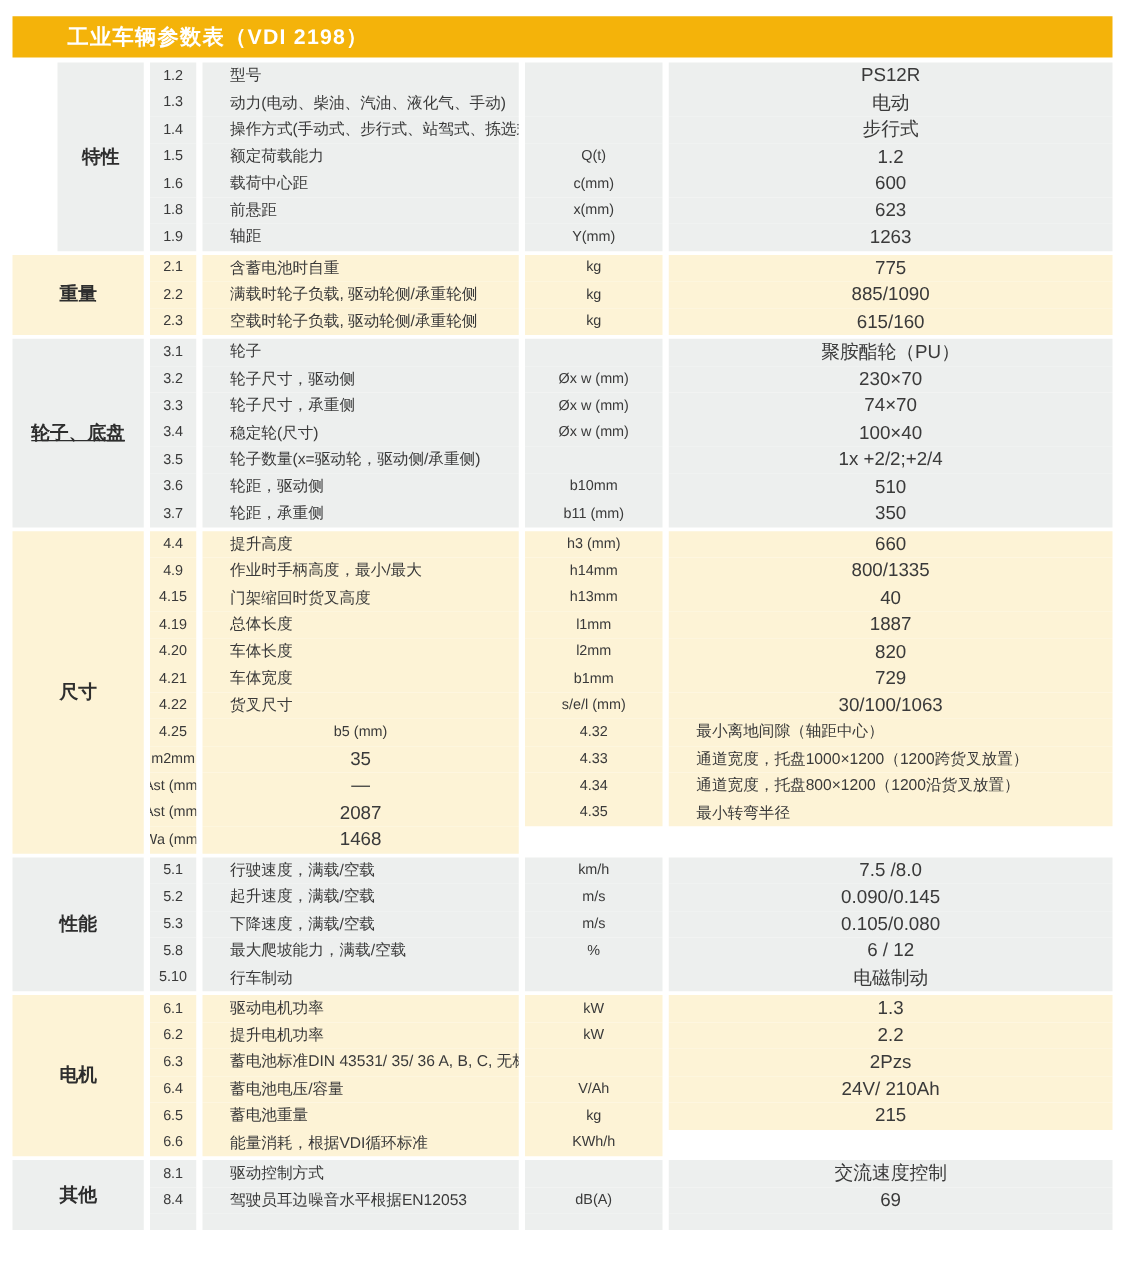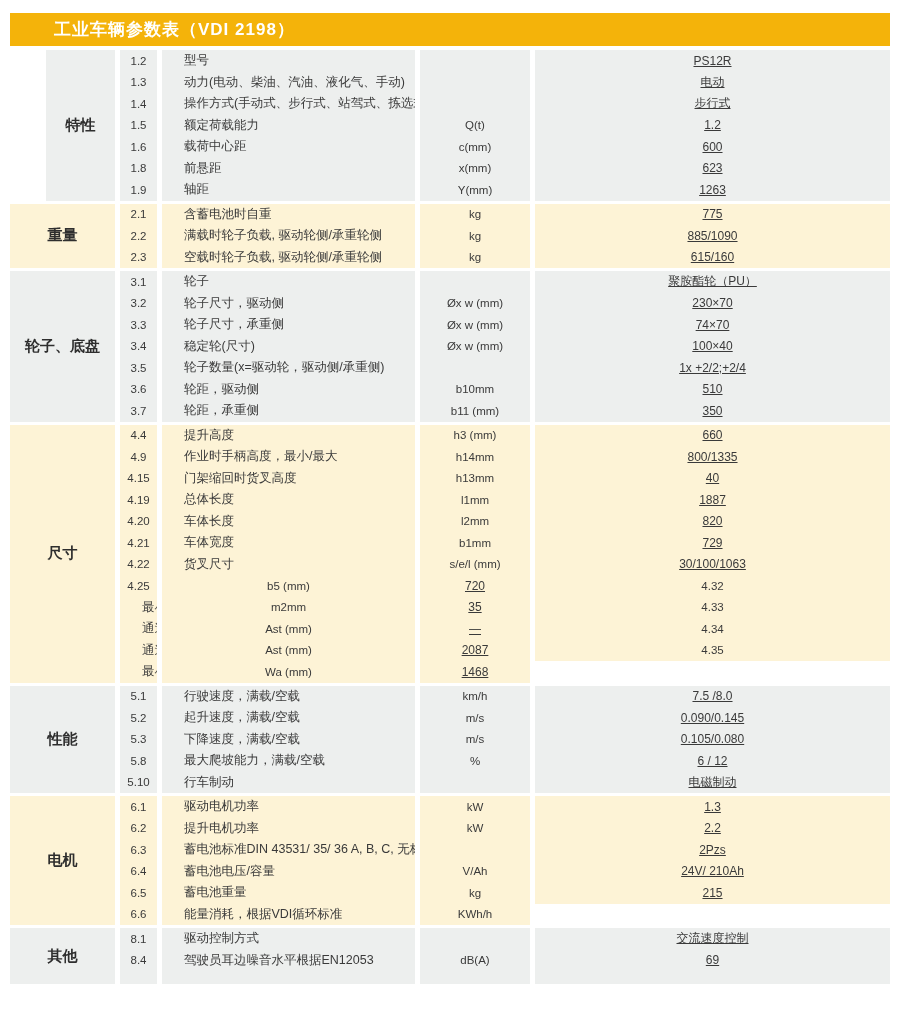--- a/index.html
+++ b/index.html
@@ -56,21 +56,21 @@
   .tone-cream .cell { background: var(--section-cream); }
   .cell.label {
     justify-content: center;
     font-weight: bold;
     font-size: 15px;
     color: #2e2e2e;
   }
   .cell.no    { justify-content: center; font-size: 11.5px; }
   .cell.desc  { padding-left: 22px; font-size: 12.5px; }
   .cell.unit  { justify-content: center; font-size: 11.5px; }
-  .cell.value { justify-content: center; font-size: 12px; text-decoration: underline; }
+  .cell.value { justify-content: center; font-size: 15px; }
 </style>
 </head>
 <body>
 
 <div class="page">
   <header class="title-bar">
     <span class="title">工业车辆参数表（VDI 2198）</span>
   </header>
   <main class="spec-table" id="spec-table">
       <section class="section tone-gray" style="grid-template-rows: repeat(7, var(--row-h));">
@@ -113,21 +113,21 @@
         <div class="cell no">2.2</div>
         <div class="cell desc">满载时轮子负载, 驱动轮侧/承重轮侧</div>
         <div class="cell unit">kg</div>
         <div class="cell value">885/1090</div>
         <div class="cell no">2.3</div>
         <div class="cell desc">空载时轮子负载, 驱动轮侧/承重轮侧</div>
         <div class="cell unit">kg</div>
         <div class="cell value">615/160</div>
       </section>
       <section class="section tone-gray" style="grid-template-rows: repeat(7, var(--row-h));">
-        <div class="cell label" style="grid-row: 1 / -1;">轮子、底盘</div>
+        <div class="cell label" style="grid-row: 1 / -1; text-decoration: underline;">轮子、底盘</div>
         <div class="cell no">3.1</div>
         <div class="cell desc">轮子</div>
         <div class="cell unit"></div>
         <div class="cell value">聚胺酯轮（PU）</div>
         <div class="cell no">3.2</div>
         <div class="cell desc">轮子尺寸，驱动侧</div>
         <div class="cell unit">Øx w (mm)</div>
         <div class="cell value">230×70</div>
         <div class="cell no">3.3</div>
         <div class="cell desc">轮子尺寸，承重侧</div>
@@ -175,21 +175,20 @@
         <div class="cell no">4.21</div>
         <div class="cell desc">车体宽度</div>
         <div class="cell unit">b1mm</div>
         <div class="cell value">729</div>
         <div class="cell no">4.22</div>
         <div class="cell desc">货叉尺寸</div>
         <div class="cell unit">s/e/l (mm)</div>
         <div class="cell value">30/100/1063</div>
         <div class="cell no">4.25</div>
         <div class="cell unit">b5 (mm)</div>
-        <div class="cell value">720</div>
         <div class="cell no">4.32</div>
         <div class="cell desc">最小离地间隙（轴距中心）</div>
         <div class="cell unit">m2mm</div>
         <div class="cell value">35</div>
         <div class="cell no">4.33</div>
         <div class="cell desc">通道宽度，托盘1000×1200（1200跨货叉放置）</div>
         <div class="cell unit">Ast (mm)</div>
         <div class="cell value">—</div>
         <div class="cell no">4.34</div>
         <div class="cell desc">通道宽度，托盘800×1200（1200沿货叉放置）</div>

